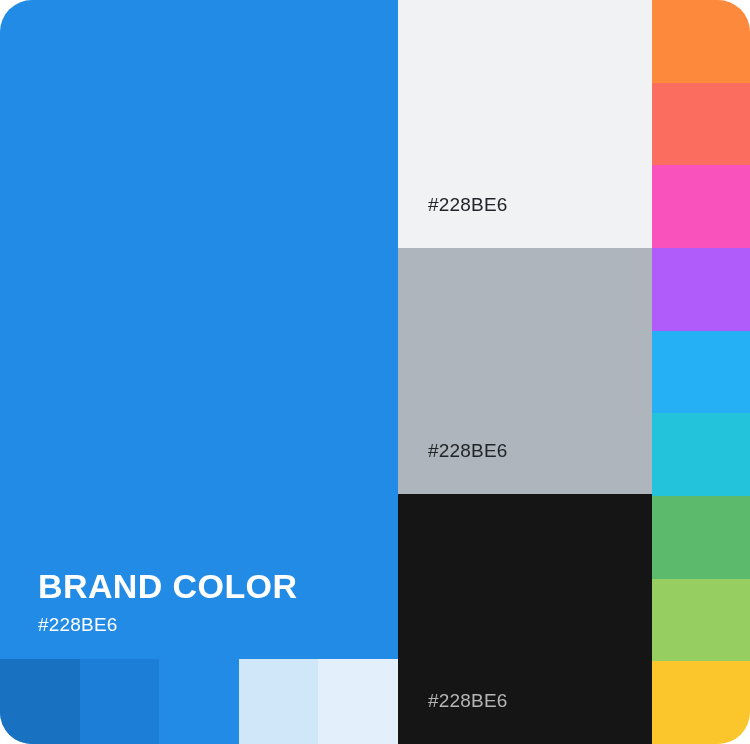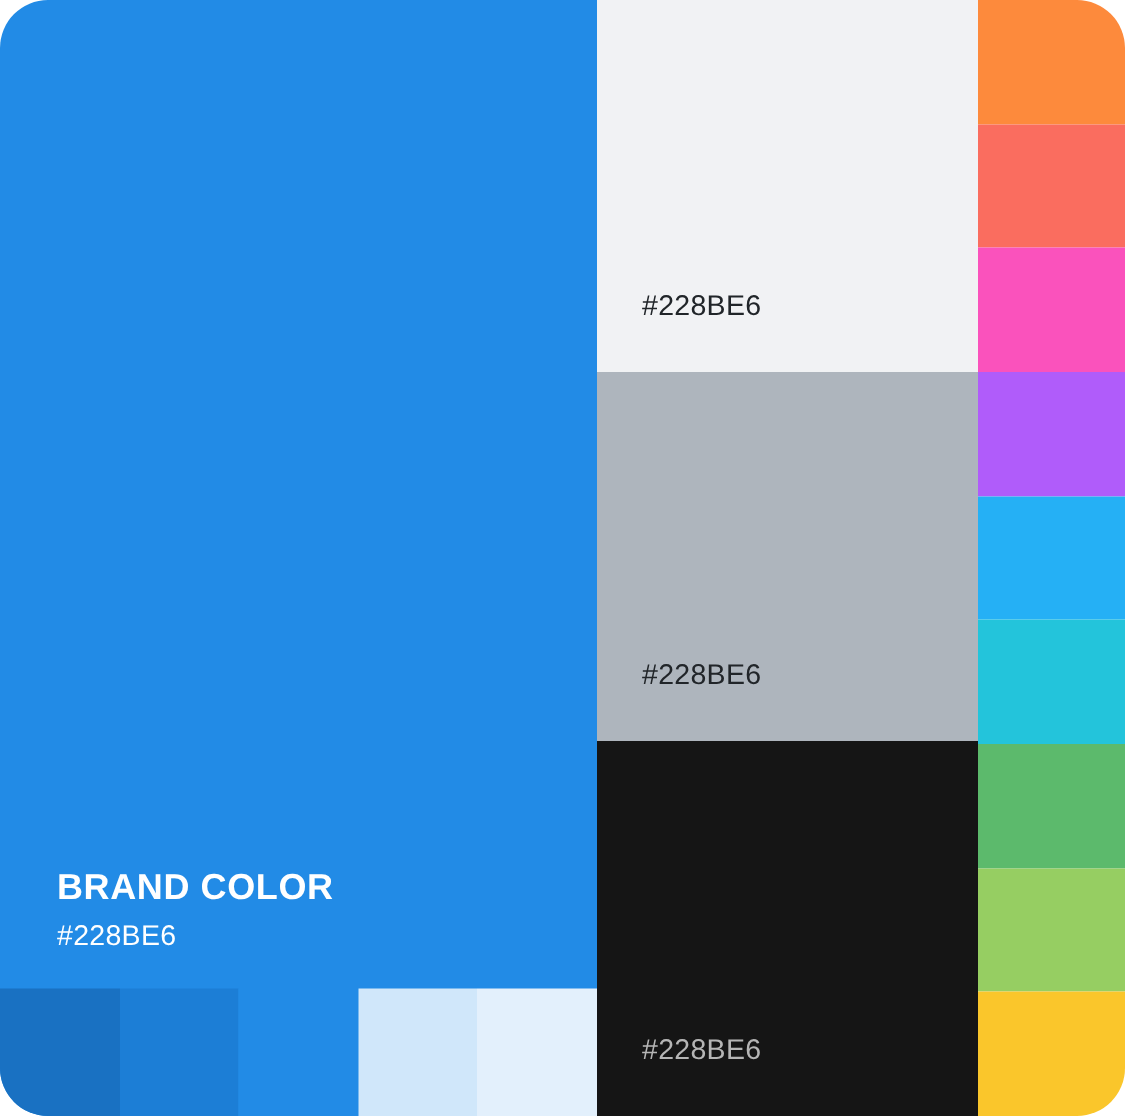--- a/index.html
+++ b/index.html
@@ -31,21 +31,21 @@
     height: 744px;
   }
   .brand-caption {
     position: absolute;
     left: 38px;
     bottom: 108px;
     width: 330px;
   }
   .brand-title {
     display: block;
-    font-size: 24px;
+    font-size: 34px;
     font-weight: bold;
     letter-spacing: 0.4px;
     color: #ffffff;
     line-height: 1.1;
     margin: 0 0 10px 0;
   }
   .brand-hex {
     display: block;
     font-size: 19px;
     font-weight: normal;

